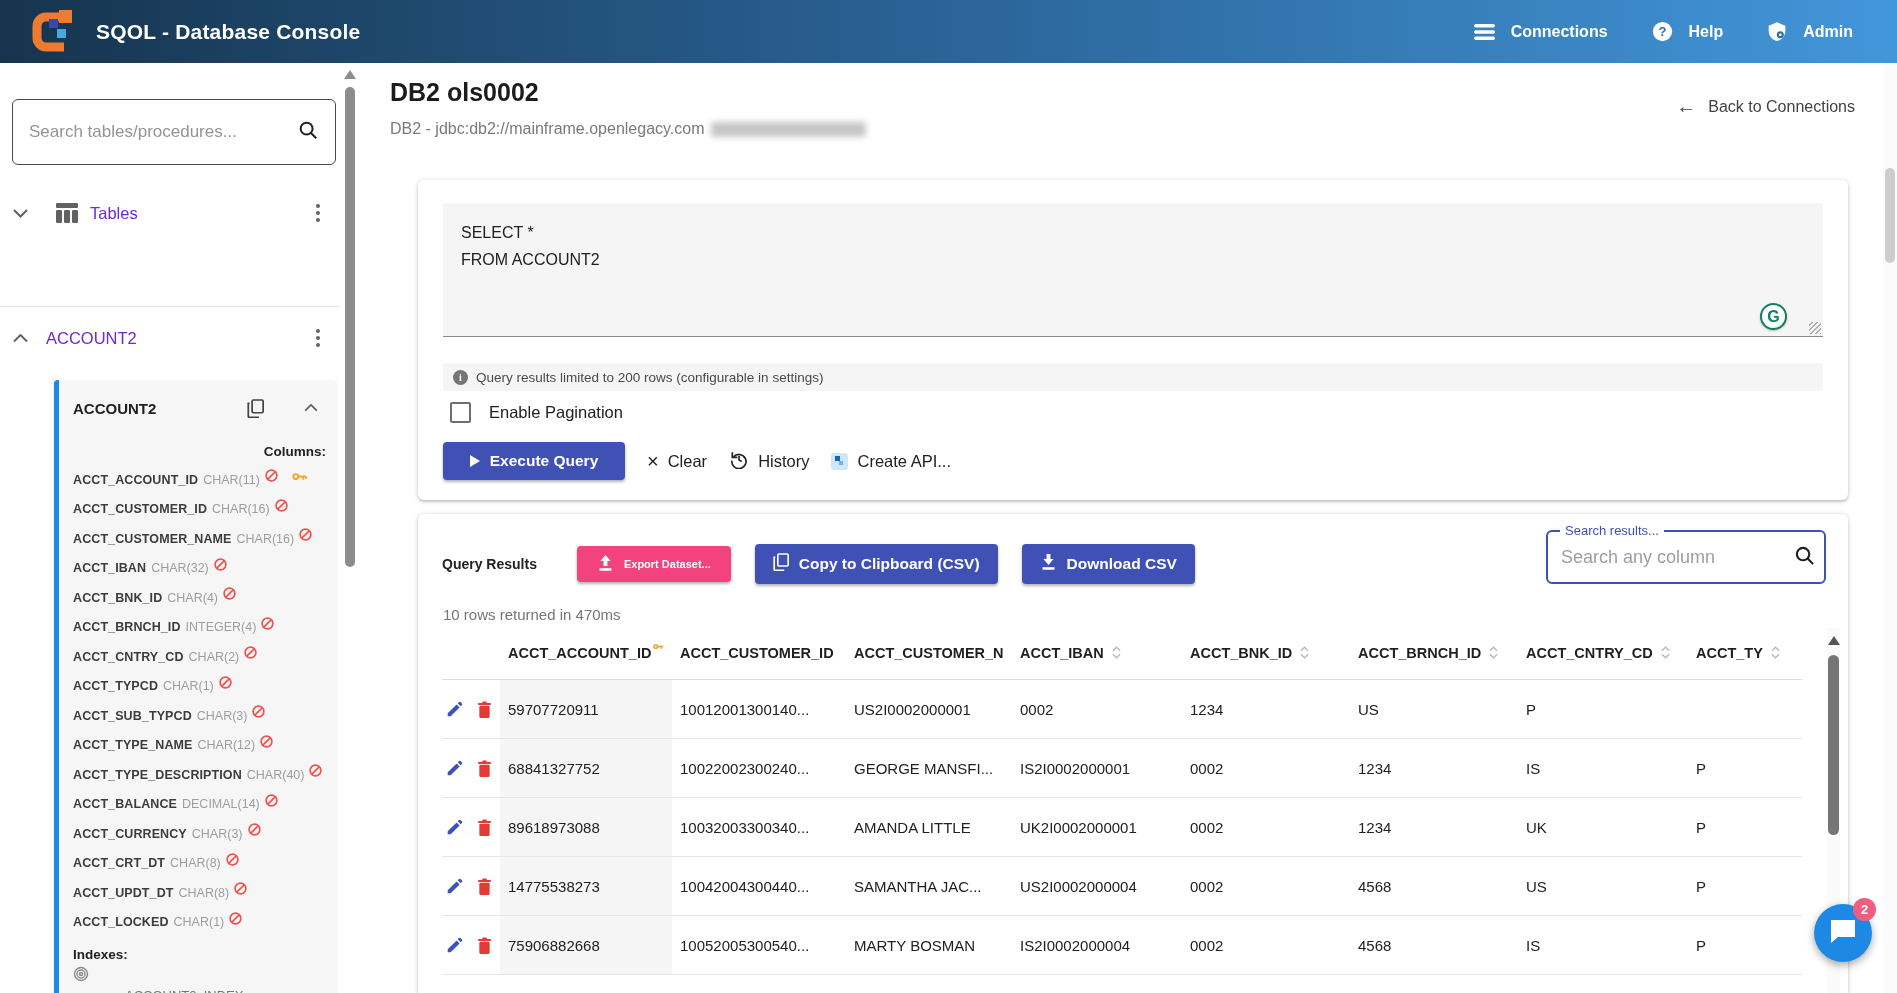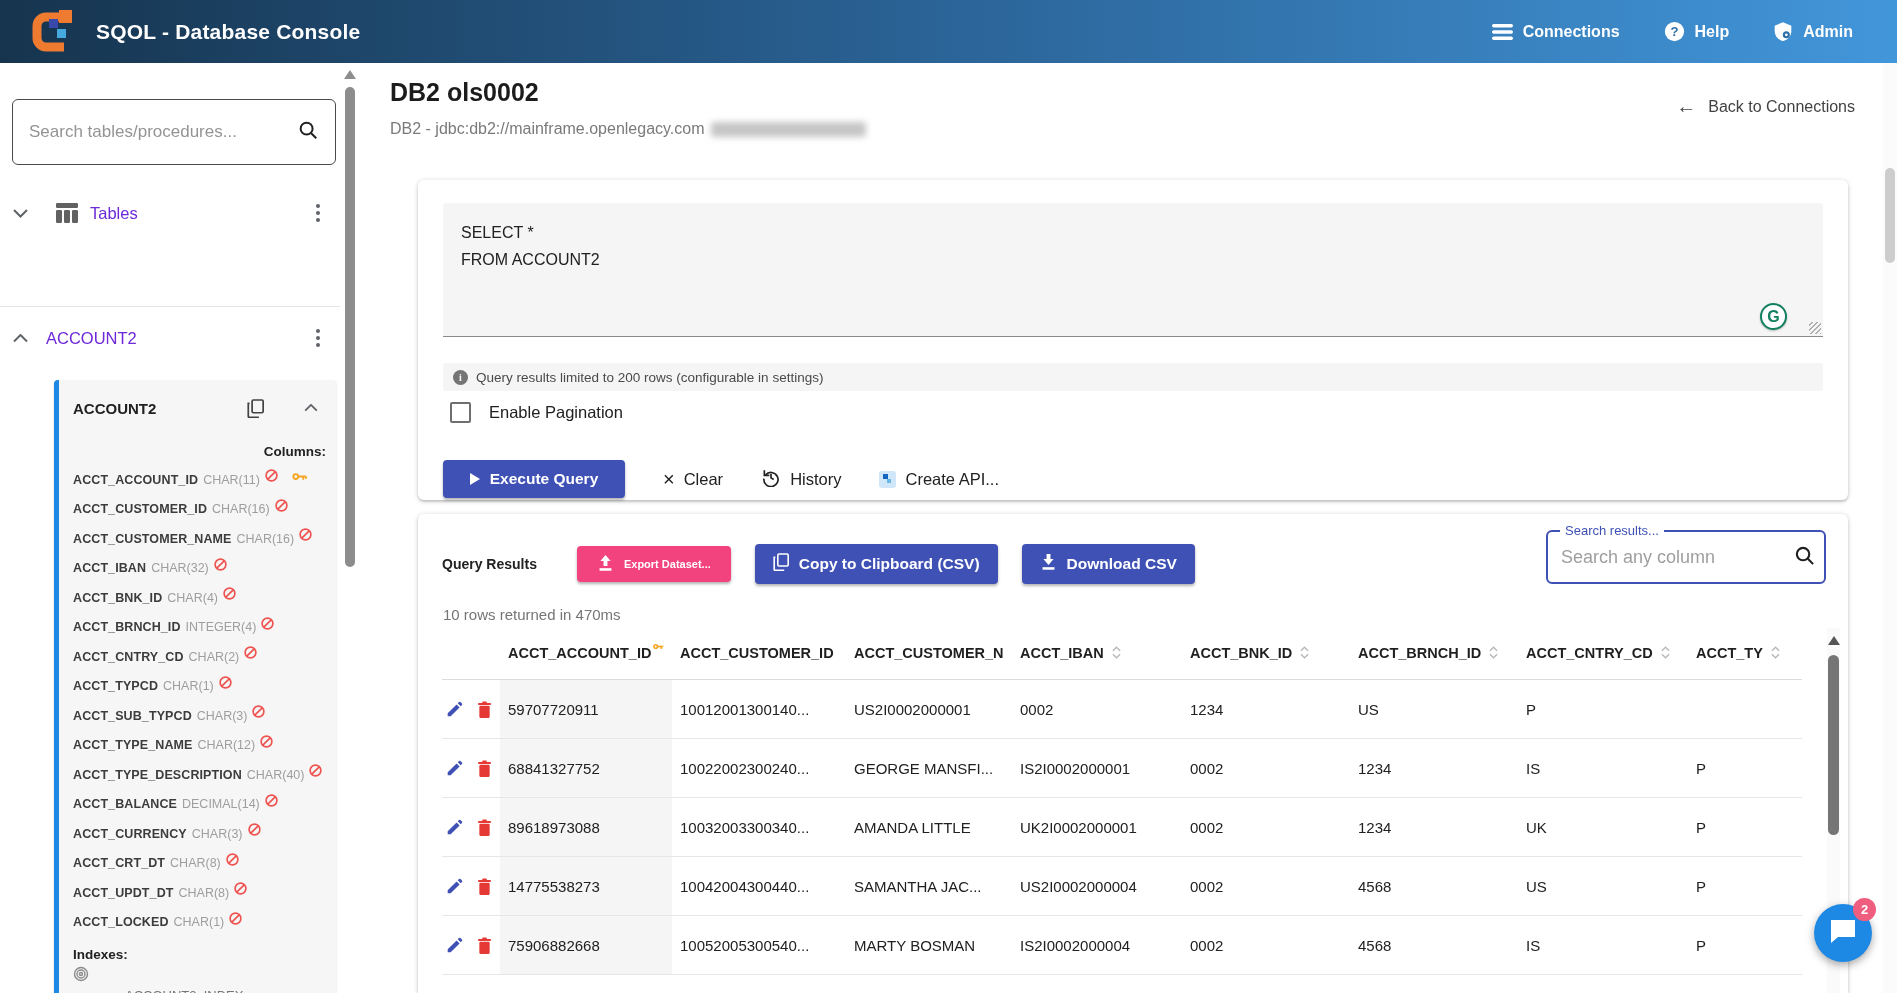--- a/index.html
+++ b/index.html
@@ -7,21 +7,21 @@
   body { font-family:"Liberation Sans", sans-serif; background:#fff; overflow:hidden; }
   .screen { position:relative; width:1897px; height:993px; background:#fff; overflow:hidden; }
 
   
   .navbar { position:absolute; top:0; left:0; width:100%; height:63px;
     background:linear-gradient(90deg,#16344e 0%, #2a6295 48%, #4296da 100%);
     display:flex; align-items:center; padding:0 44px 0 26px; }
   .logo { width:48px; height:48px; margin-right:22px; position:relative; flex:0 0 auto; }
   .nav-title { color:#fff; font-size:21px; font-weight:bold; letter-spacing:.2px; }
   .nav-right { margin-left:auto; display:flex; align-items:center; gap:44px; }
-  .nav-link { display:flex; align-items:center; gap:10px; color:#fff; font-weight:bold;
+  .nav-link { display:flex; align-items:center; gap:16px; color:#fff; font-weight:bold;
     font-size:16px; cursor:pointer;justify-content:space-between; }
   .nav-link svg { display:block; }
 
   
   .sidebar { position:absolute; top:63px; left:0; width:340px; height:930px; background:#fff; }
   .search-box { position:absolute; left:12px; top:36px; width:324px; height:66px;
     border:1px solid #4a4a4a; border-radius:6px; display:flex; align-items:center; padding:0 16px; }
   .search-box input { border:none; outline:none; flex:1; font-size:17px; color:#333;
     font-family:"Liberation Sans",sans-serif; background:transparent; }
   .search-box input::placeholder { color:#949494; }
@@ -81,21 +81,21 @@
     box-shadow:0 1px 2px rgba(0,0,0,.25); }
   .info-strip { position:absolute; left:25px; top:183px; width:1380px; height:28px; background:#f5f5f5;
     border-radius:3px; display:flex; align-items:center; gap:8px; padding:0 10px;
     font-size:13.5px; color:#4a4a4a; }
   .info-icon { width:15px; height:15px; border-radius:50%; background:#757575; color:#f5f5f5;
     font-size:10px; font-weight:bold; display:flex; align-items:center; justify-content:center;
     font-family:"Liberation Serif",serif; }
   .checkbox-row { position:absolute; left:32px; top:222px; display:flex; align-items:center; gap:18px; }
   .checkbox { width:21px; height:21px; border:2px solid #6f6f6f; border-radius:2px; cursor:pointer; background:#fff; }
   .checkbox-label { font-size:16.5px; color:#212121; }
-  .actions-row { position:absolute; left:25px; top:262px; display:flex; align-items:center; gap:38px;margin-top:18px; }
+  .actions-row { position:absolute; left:25px; top:262px; display:flex; align-items:center; gap:22px; }
   .btn { display:flex; align-items:center; justify-content:center; gap:10px; border:none; cursor:pointer;
     border-radius:4px; font-family:"Liberation Sans",sans-serif; font-weight:bold; color:#fff;
     box-shadow:0 2px 3px rgba(0,0,0,.3); }
   .btn-execute { width:182px; height:38px; background:var(--indigo); font-size:15.5px; }
   .play-tri { width:0; height:0; border-top:6px solid transparent; border-bottom:6px solid transparent;
     border-left:10px solid #fff; }
   .text-btn { display:flex; align-items:center; gap:9px; font-size:16.5px; color:#212121;
     background:none; border:none; cursor:pointer; font-family:"Liberation Sans",sans-serif; }
   .x-glyph { font-size:20px; line-height:1; color:#212121; }
   .api-icon { width:17px; height:17px; border-radius:3px; background:#cfe7f8; position:relative; }

